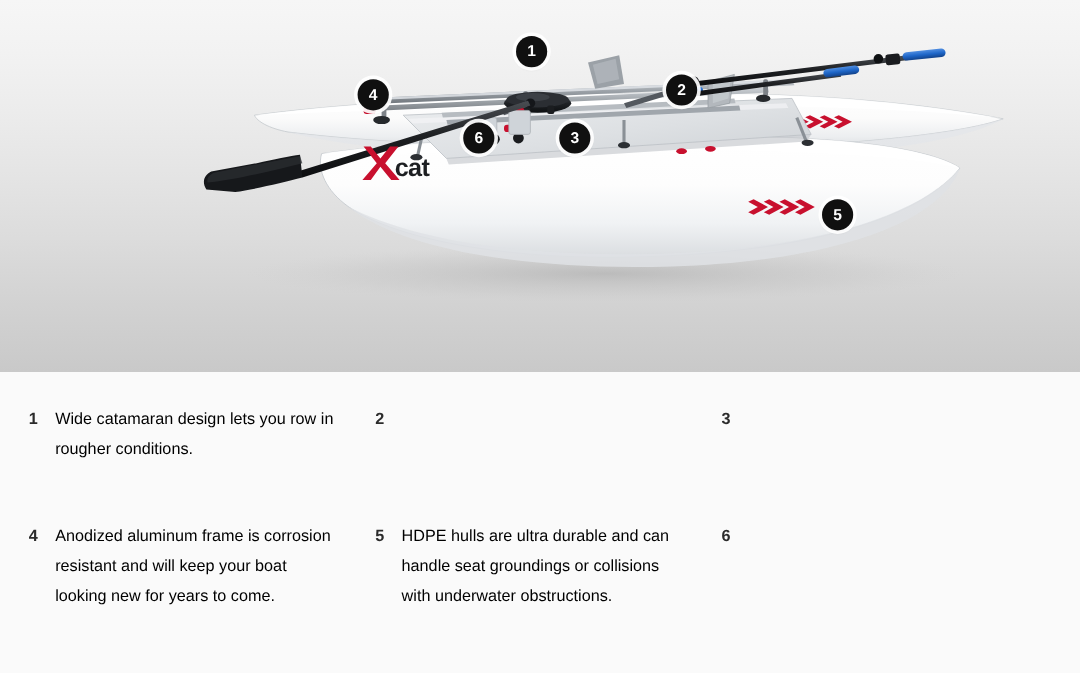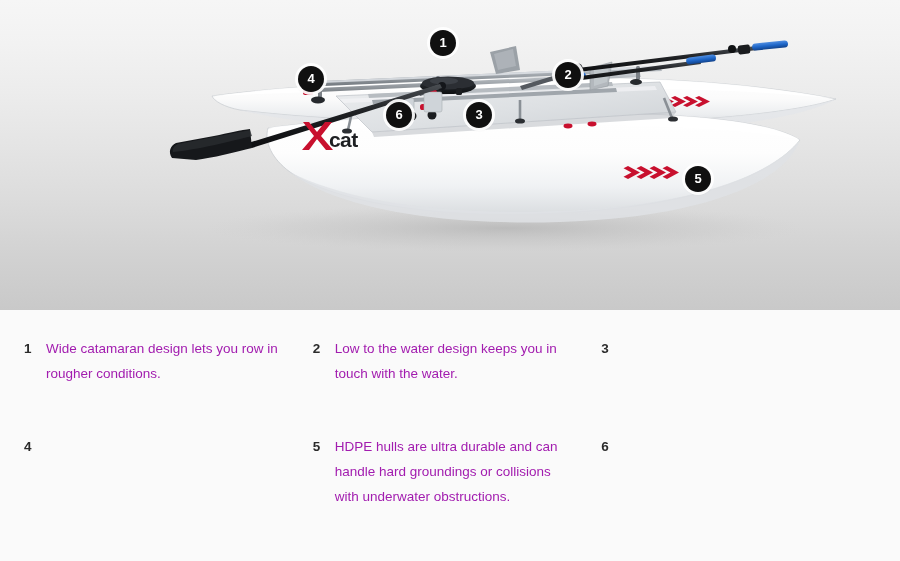--- a/index.html
+++ b/index.html
@@ -63,21 +63,21 @@
   .feature-num {
     font-size: 13.5px;
     font-weight: bold;
     color: #2b2b2b;
     line-height: 25px;
     flex: 0 0 auto;
     min-width: 8px;
   }
   .feature-text {
     font-size: 13.5px;
-    color: #a21caf;
+    color: #000000;
     line-height: 25px;
     max-width: 236px;
   }
 </style>
 </head>
 <body>
 
 <div class="page">
 
   <div class="hero">
@@ -292,34 +292,34 @@
   <div class="features">
     <div class="feature-grid">
 
       <div class="feature">
         <span class="feature-num">1</span>
         <span class="feature-text">Wide catamaran design lets you row in rougher conditions.</span>
       </div>
 
       <div class="feature">
         <span class="feature-num">2</span>
-        <span class="feature-text">Low to the water design keeps you in touch with the water.</span>
       </div>
 
       <div class="feature">
         <span class="feature-num">3</span>
       </div>
 
       <div class="feature">
         <span class="feature-num">4</span>
+        <span class="feature-text">Anodized aluminum frame is corrosion resistant and will keep your boat looking new for years to come.</span>
       </div>
 
       <div class="feature">
         <span class="feature-num">5</span>
-        <span class="feature-text">HDPE hulls are ultra durable and can handle hard groundings or collisions with underwater obstructions.</span>
+        <span class="feature-text">HDPE hulls are ultra durable and can handle seat groundings or collisions with underwater obstructions.</span>
       </div>
 
       <div class="feature">
         <span class="feature-num">6</span>
       </div>
 
     </div>
   </div>
 
 </div>

